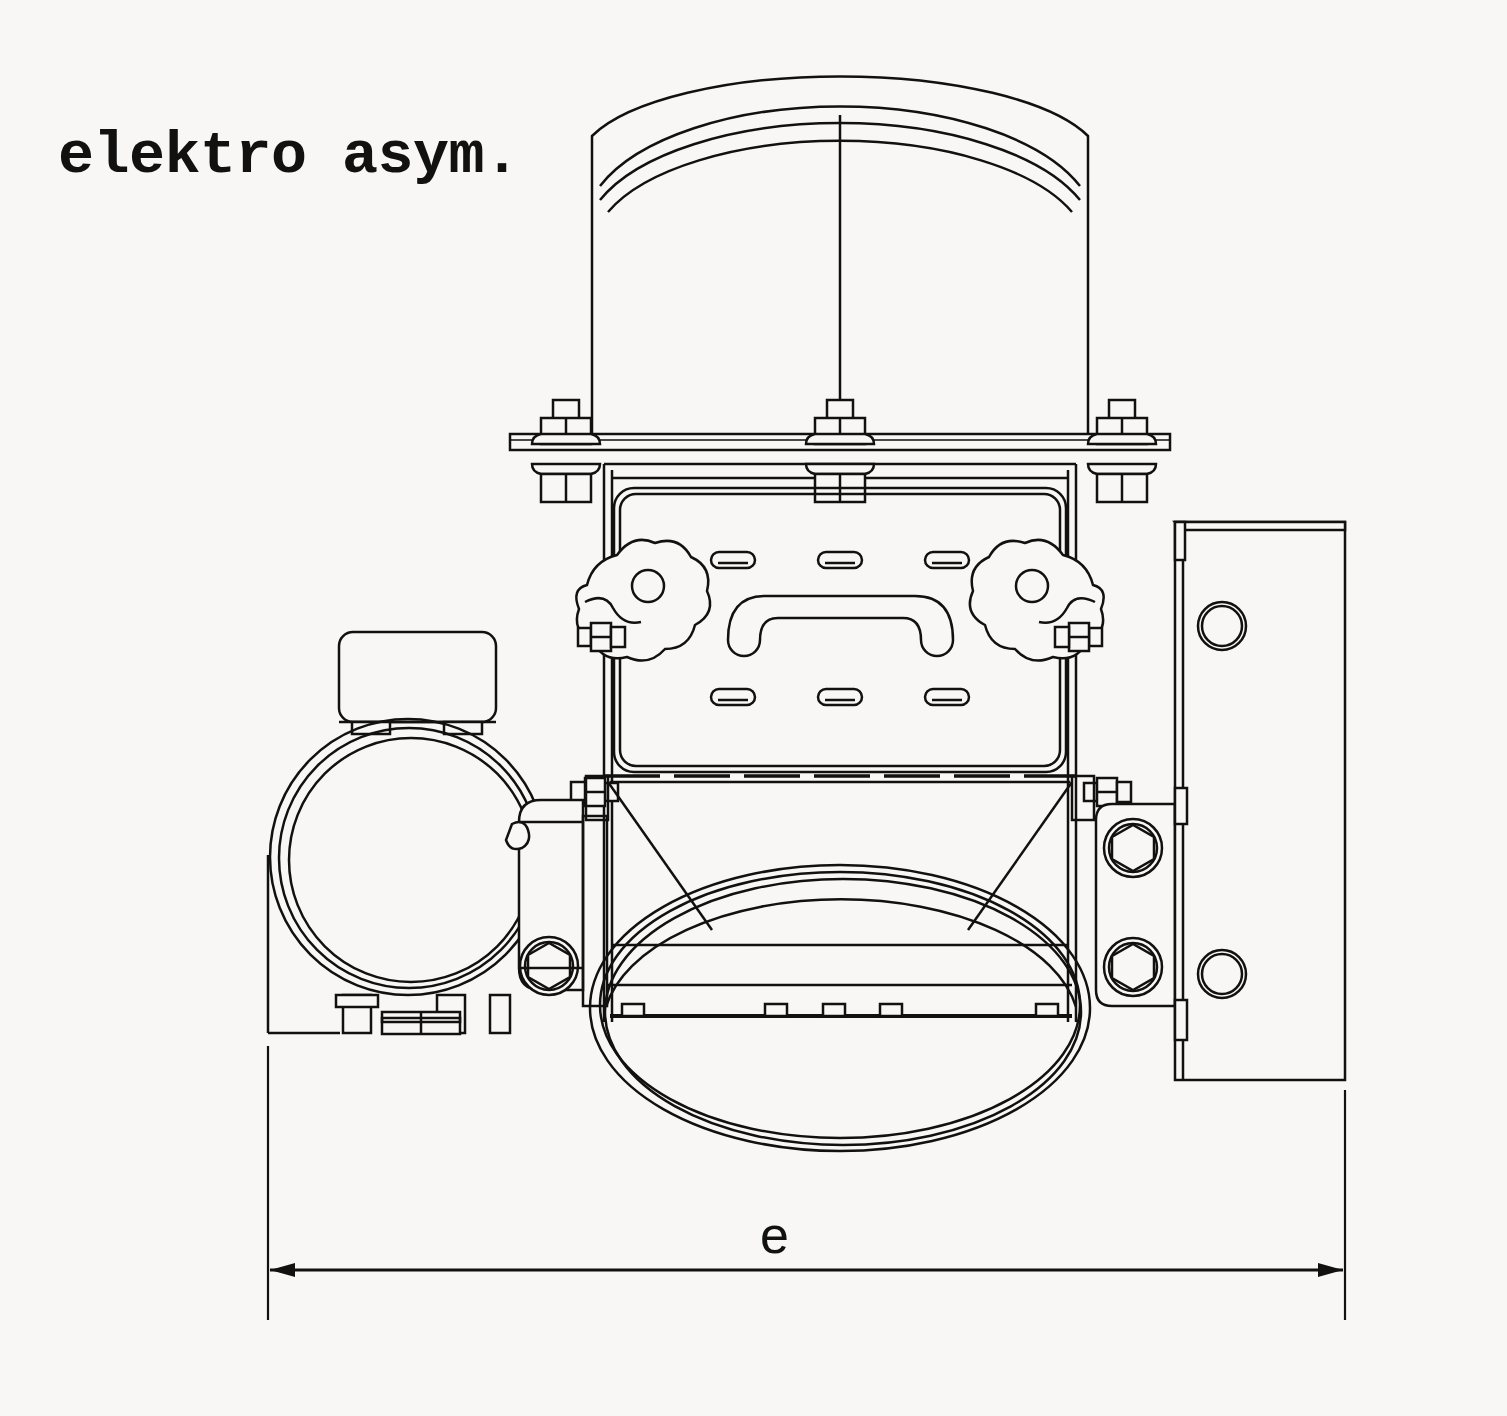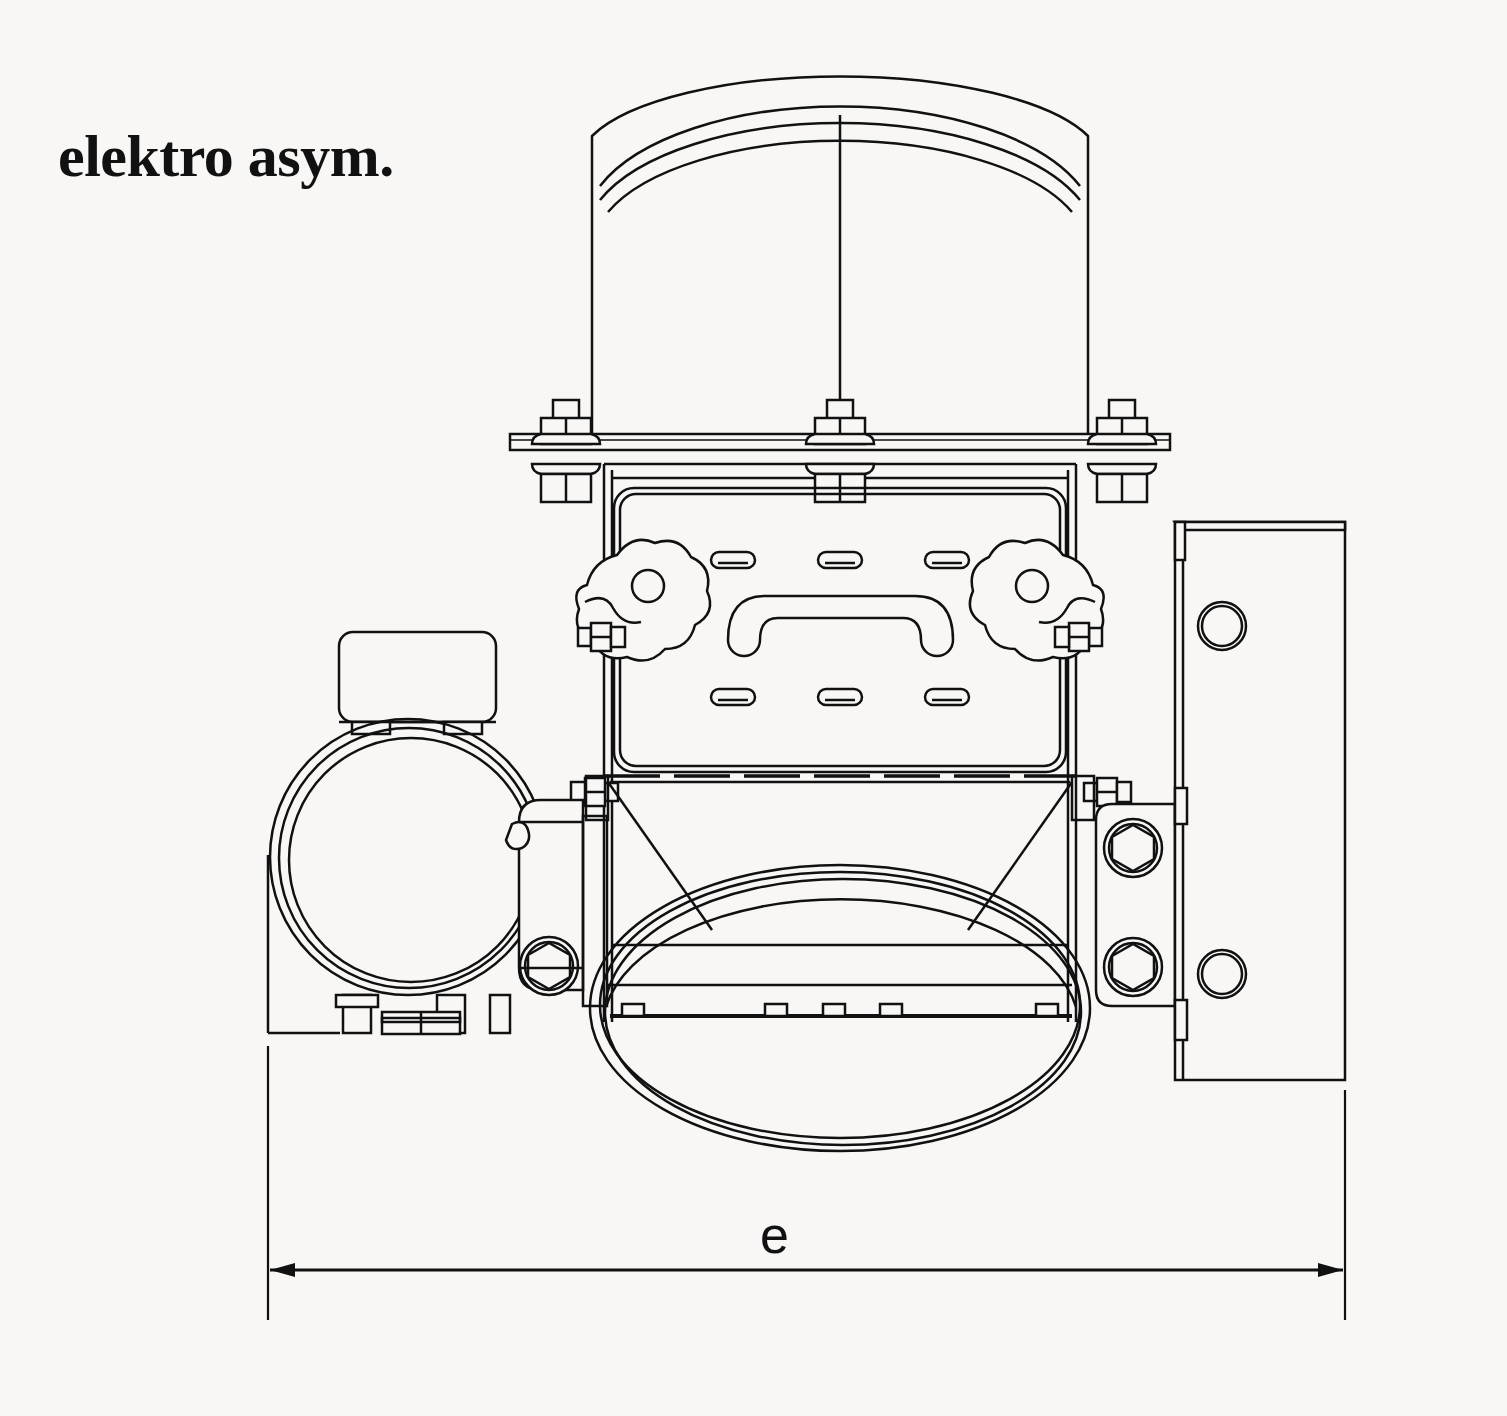--- a/index.html
+++ b/index.html
@@ -22,21 +22,21 @@
     left: 0;
     top: 0;
     width: 1507px;
     height: 1416px;
     display: block;
   }
   .title-text {
     position: absolute;
     left: 58px;
     top: 122px;
-    font-family: Liberation Serif, serif;
+    font-family: Liberation Mono, monospace;
     font-size: 60px;
     font-weight: bold;
     color: #111111;
     letter-spacing: -0.5px;
     white-space: nowrap;
   }
   .dim-label {
     position: absolute;
     left: 760px;
     top: 1205px;

